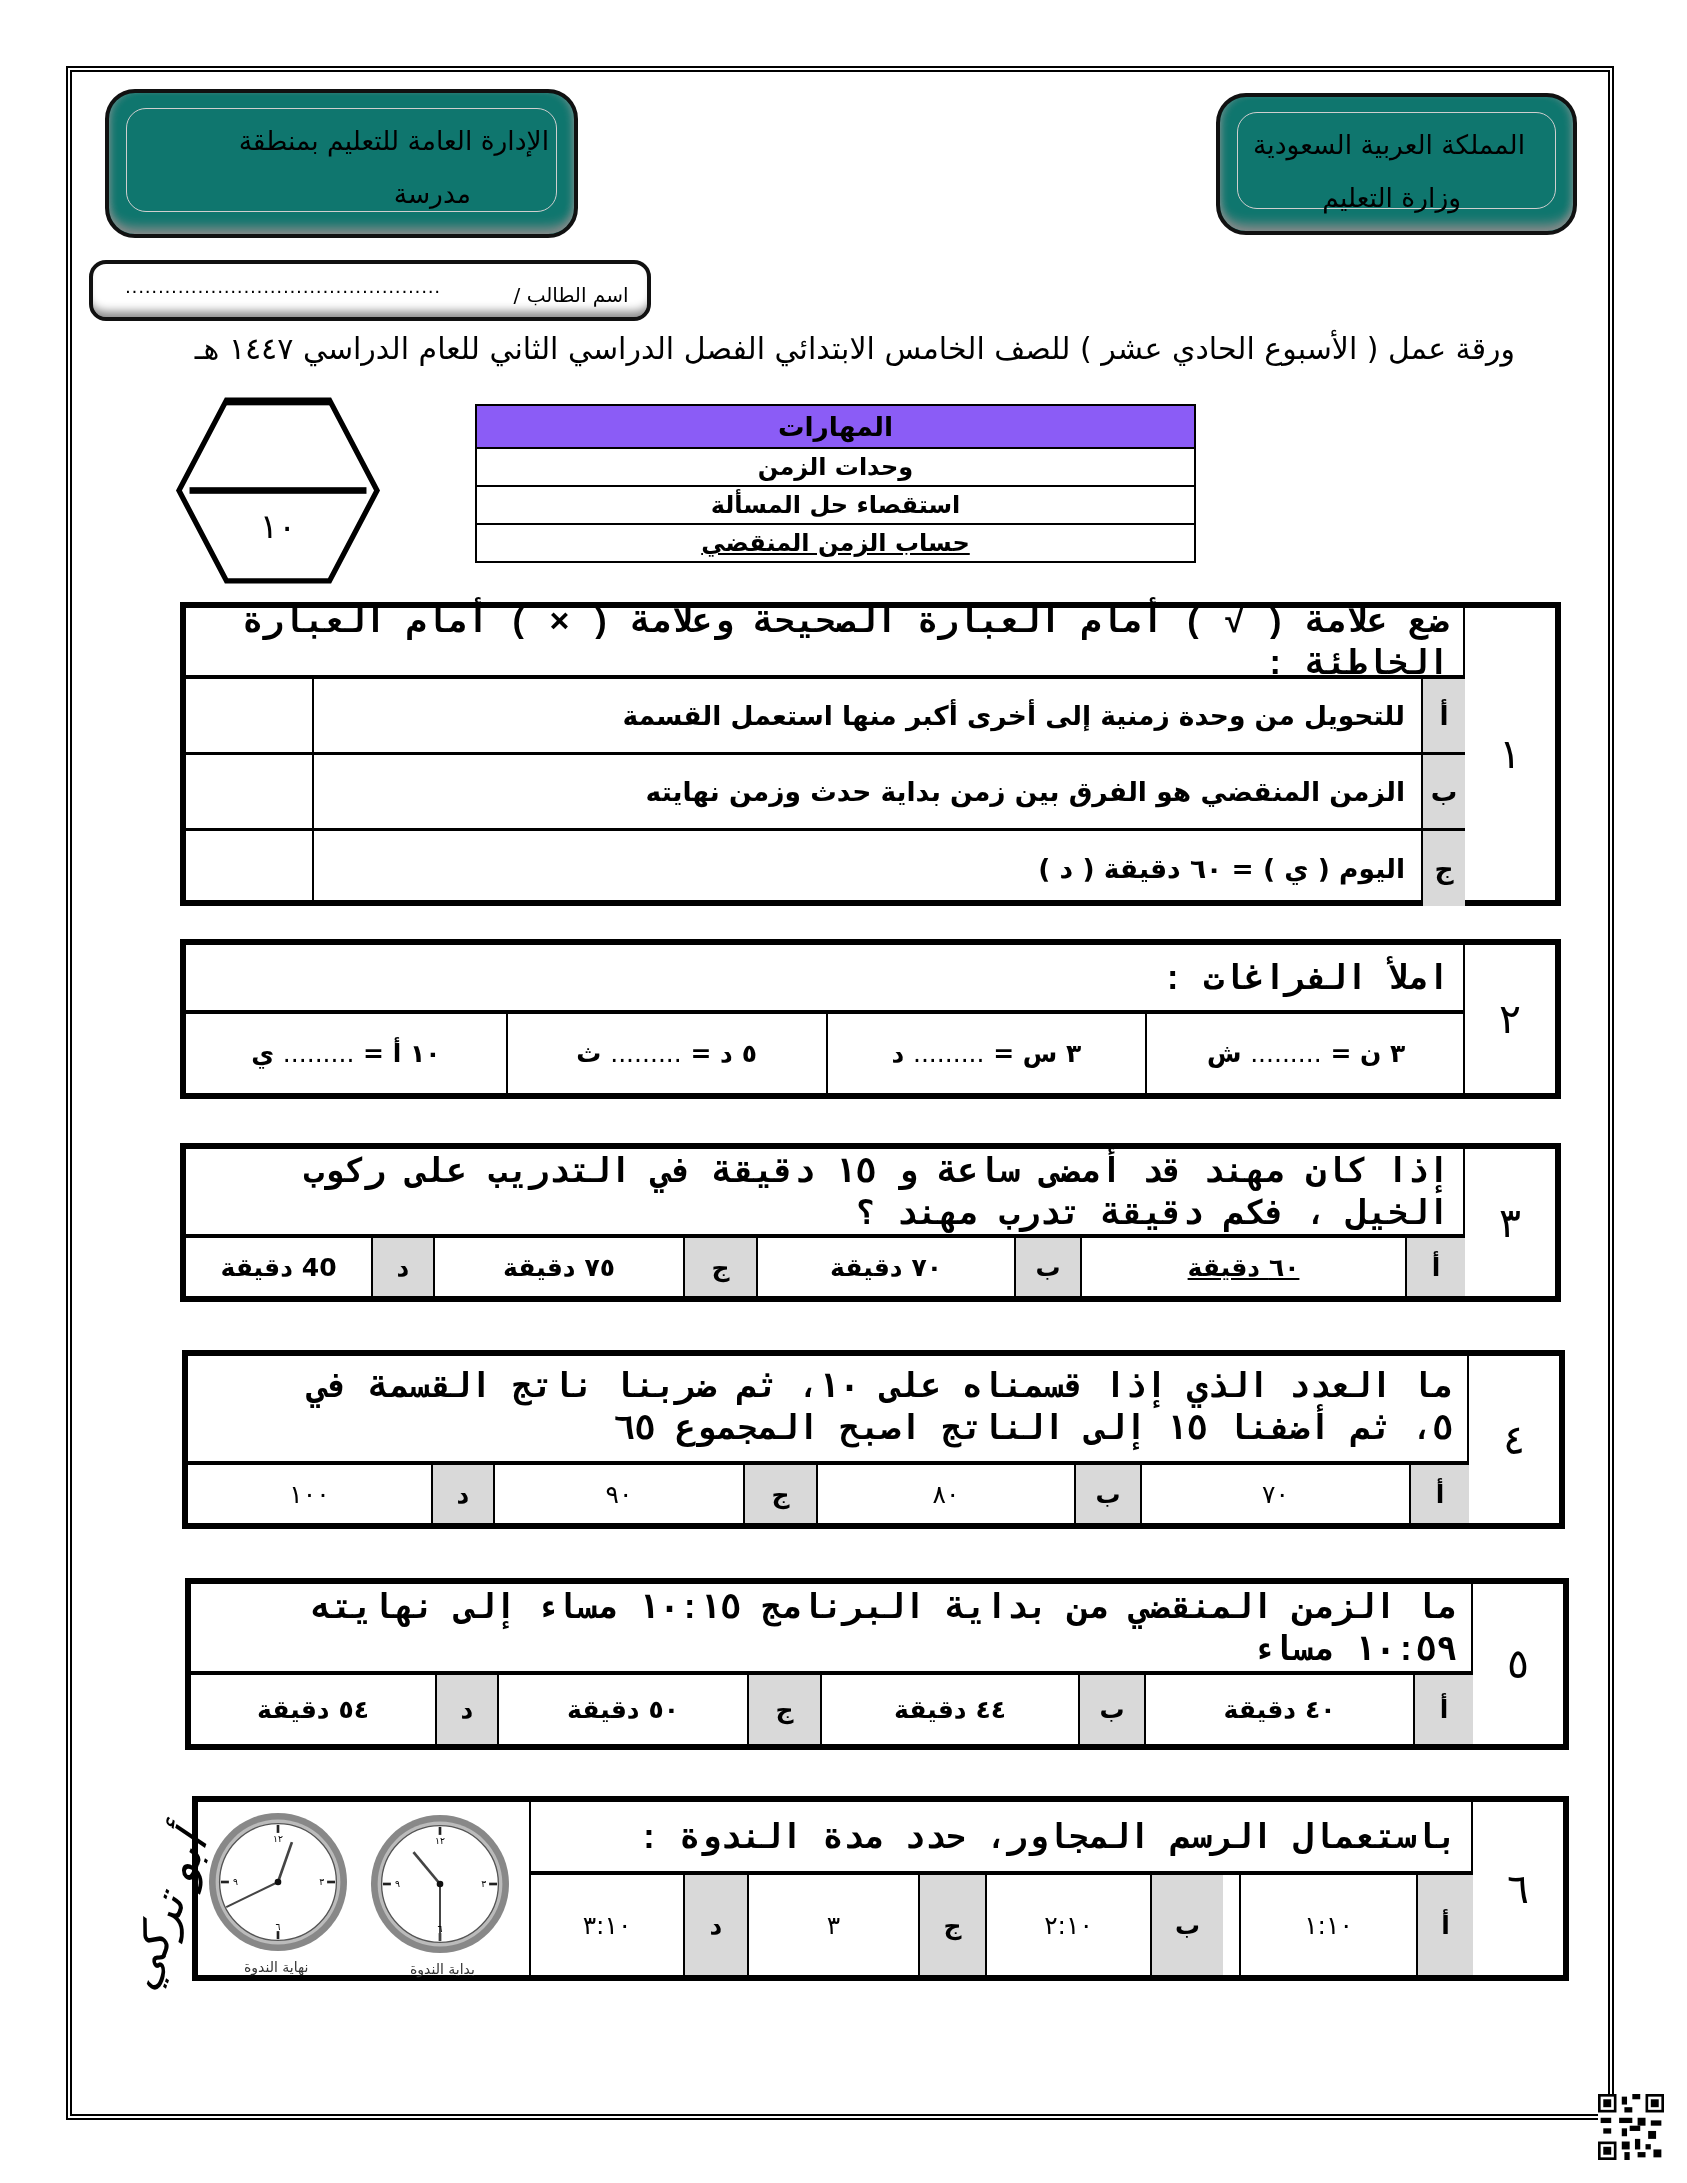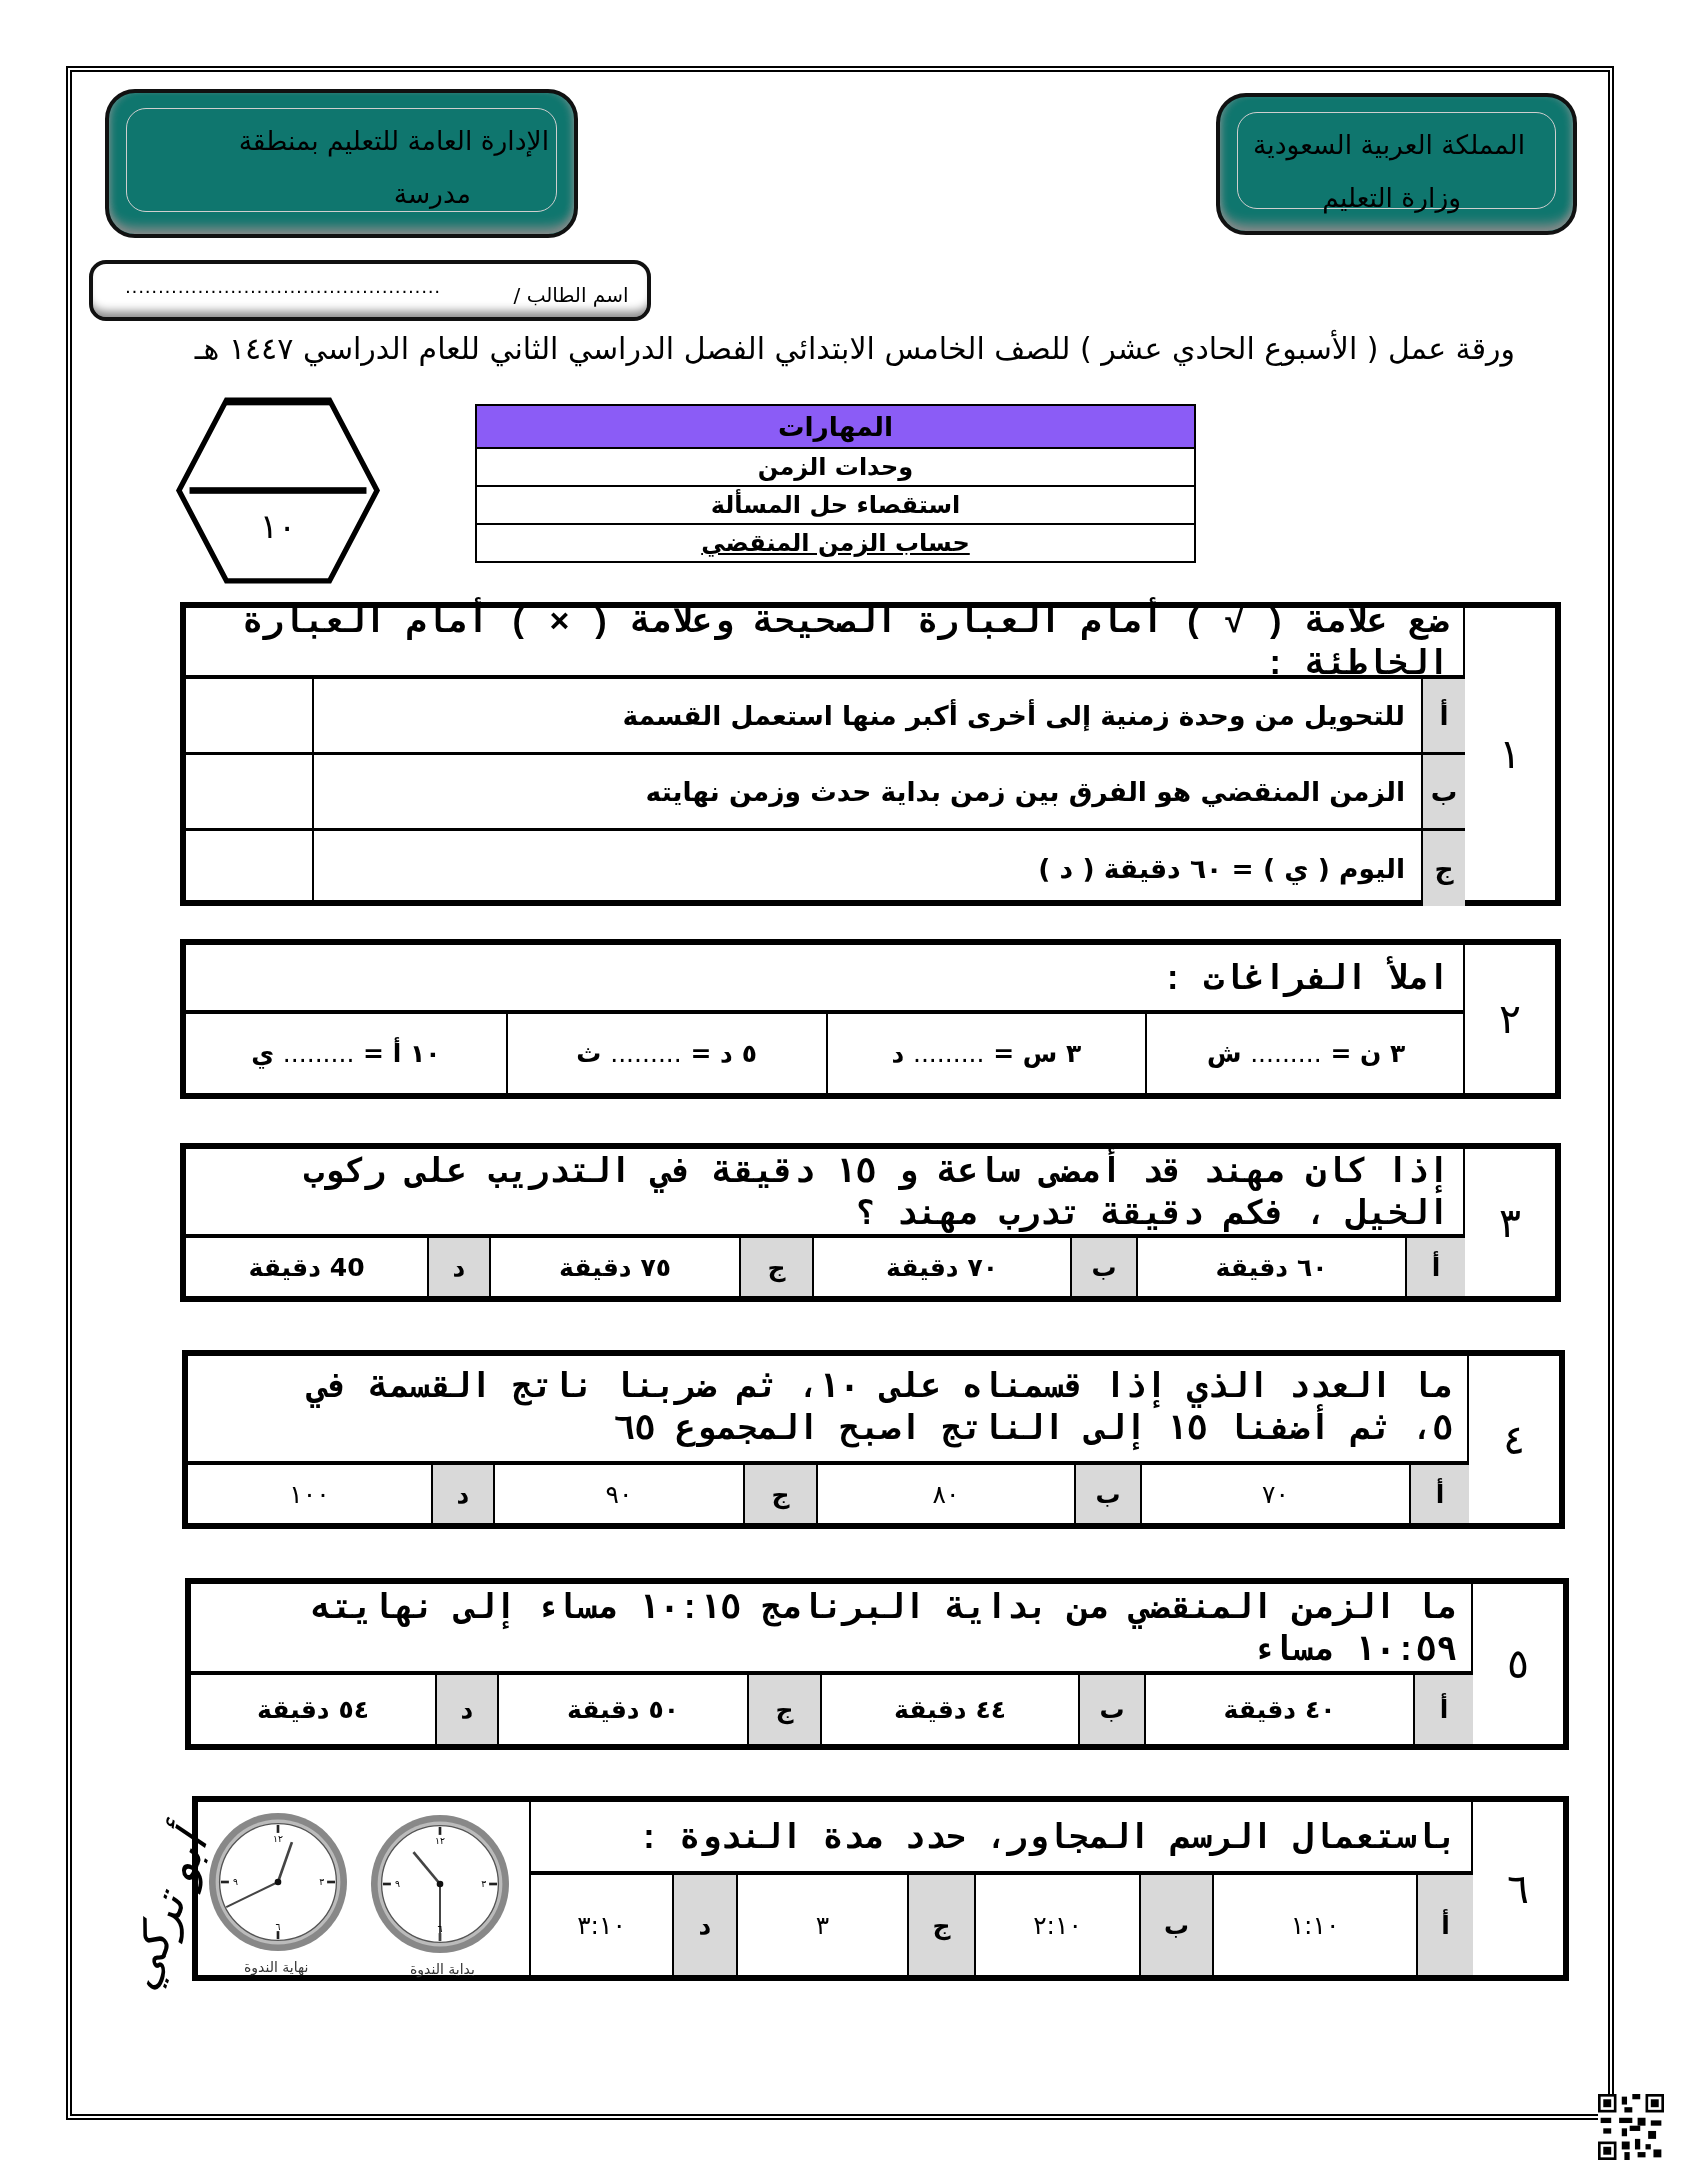--- a/index.html
+++ b/index.html
@@ -133,21 +133,21 @@
     </div>
   </div>
 </div>
 
 <div class="q" style="left:180px; top:1143px; width:1381px; height:159px;">
   <div class="q-num">٣</div>
   <div class="q-body">
     <div class="q-text" style="height:89px;">إذا كان مهند قد أمضى ساعة  و ١٥ دقيقة في التدريب على ركوب الخيل ، فكم دقيقة تدرب مهند ؟</div>
     <div class="row" style="top:89px; bottom:0;">
       <div class="cell letter" style="width:60px;">أ</div>
-      <div class="cell" style="width:269px;">٦٠ دقيقة</div>
+      <div class="cell" style="width:325px;text-decoration:underline;">٦٠ دقيقة</div>
       <div class="cell letter" style="width:66px;">ب</div>
       <div class="cell" style="width:258px;">٧٠ دقيقة</div>
       <div class="cell letter" style="width:73px;">ج</div>
       <div class="cell" style="width:250px;">٧٥ دقيقة</div>
       <div class="cell letter" style="width:62px;">د</div>
       <div class="cell" style="flex:1;">40 دقيقة</div>
     </div>
   </div>
 </div>
 
@@ -184,21 +184,21 @@
     </div>
   </div>
 </div>
 
 <div class="q" style="left:192px; top:1796px; width:1377px; height:185px;">
   <div class="q-num">٦</div>
   <div class="q-body" style="left:331px;">
     <div class="q-text" style="height:73px; border-left:2.6px solid #000;">باستعمال الرسم المجاور، حدد مدة الندوة :</div>
     <div class="row" style="top:73px; bottom:0; border-left:2.6px solid #000;">
       <div class="cell letter" style="width:57px;">أ</div>
-      <div class="cell" style="width:204px; font-weight:normal;">١:١٠</div>
+      <div class="cell" style="width:177px; font-weight:normal;margin-left:16px;">١:١٠</div>
       <div class="cell letter" style="width:73px;">ب</div>
       <div class="cell" style="width:165px; font-weight:normal;">٢:١٠</div>
       <div class="cell letter" style="width:67px;">ج</div>
       <div class="cell" style="width:171px; font-weight:normal;">٣</div>
       <div class="cell letter" style="width:64px;">د</div>
       <div class="cell" style="flex:1; font-weight:normal;">٣:١٠</div>
     </div>
   </div>
 
   <div class="abs" style="left:0; top:0; width:331px; bottom:0;">

